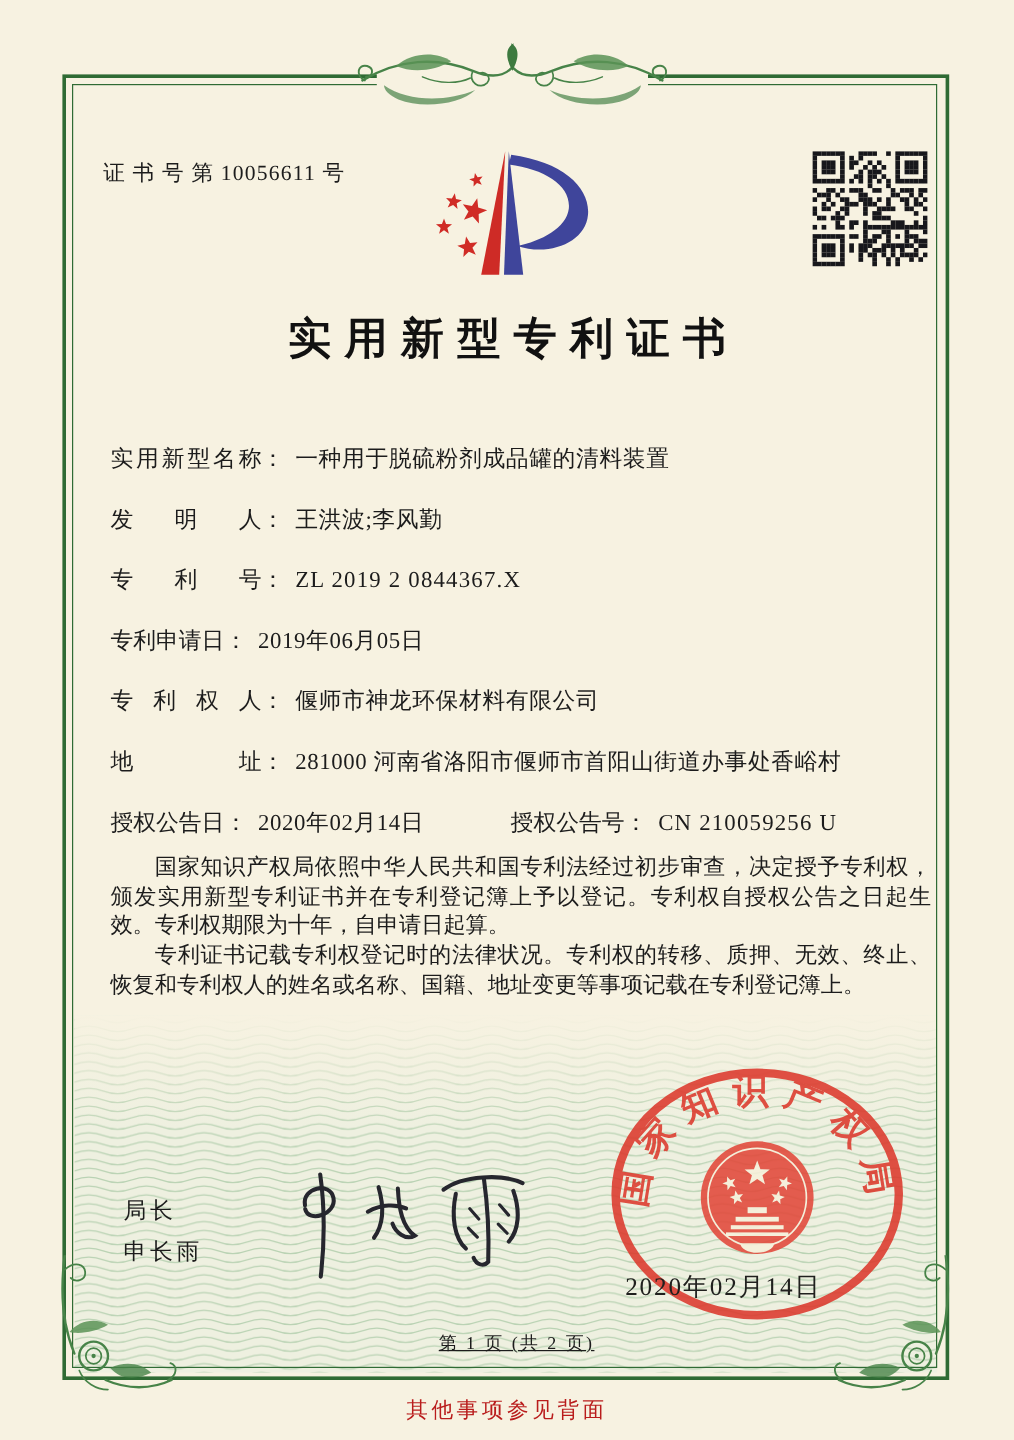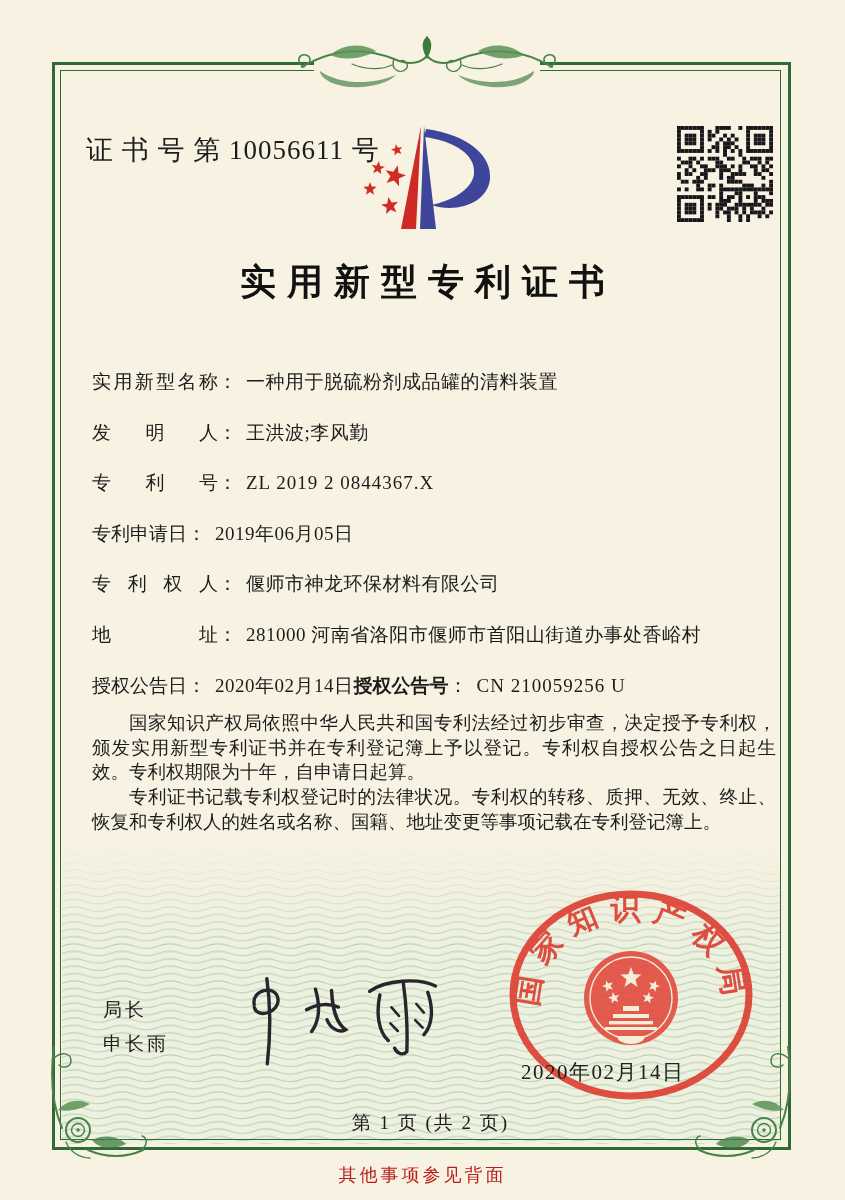--- a/index.html
+++ b/index.html
@@ -12,44 +12,44 @@
   
   .frame-outer{position:absolute;left:52px;top:62px;width:733px;height:1082px;
     border:3.5px solid #2f6b34;}
   .frame-inner{position:absolute;left:60px;top:70px;width:719px;height:1068px;
     border:1.3px solid #2f6b34;}
   .waves{position:absolute;left:62px;top:846px;}
   .top-ornament{position:absolute;left:292px;top:34px;}
   .corner-bl{position:absolute;left:40px;top:1046px;}
   .corner-br{position:absolute;left:692px;top:1046px;transform:scaleX(-1);}
   
-  .cert-no{position:absolute;left:86px;top:132px;font-size:27px;letter-spacing:1px;}
+  .cert-no{position:absolute;left:86px;top:132px;font-size:18px;letter-spacing:1px;}
   .logo{position:absolute;left:338px;top:116px;}
   .qr{position:absolute;left:677px;top:126px;width:96px;height:96px;}
   .title{position:absolute;left:0;right:0;top:258px;margin:0;text-align:center;
     font-size:36px;font-weight:bold;letter-spacing:11px;text-indent:11px;color:#111;}
   
   .fields{position:absolute;left:92px;top:369px;width:700px;}
   .frow{height:22px;margin-bottom:28.6px;font-size:19px;white-space:nowrap;}
   .flabel{display:inline-block;width:126px;text-align:justify;text-align-last:justify;vertical-align:top;}
   .flabel.n5{width:auto;text-align-last:auto;}
   .fcolon{display:inline-block;}
   .fvalue{margin-left:9px;letter-spacing:.5px;}
   .fvalue.mono-num{letter-spacing:1px;}
-  .pair2{font-weight:bold;}
+  .pair2{margin-left:72px;}
   
   .paras{position:absolute;left:92px;top:711px;width:684px;}
   .para{margin:0;font-size:18.5px;line-height:24.7px;text-align:justify;text-indent:2em;}
   
   .director{position:absolute;left:103px;top:993px;font-size:19px;letter-spacing:3px;line-height:34px;}
   .signature{position:absolute;left:225px;top:968px;}
   .seal{position:absolute;left:505px;top:890px;}
   .seal-date{position:absolute;left:521px;top:1058px;font-size:21px;letter-spacing:1.5px;color:#20201e;}
   
-  .page-num{position:absolute;left:16px;right:0;top:1110px;text-align:center;font-size:19px;letter-spacing:2px;}
+  .page-num{position:absolute;left:16px;right:0;top:1110px;text-align:center;font-size:15px;letter-spacing:2px;text-decoration:underline;}
   .back-note{position:absolute;left:0;right:0;top:1163px;text-align:center;font-size:18px;letter-spacing:3px;color:#b91c1c;}
 </style>
 </head>
 <body>
 
 <div class="page">
 
   <svg class="waves" width="719" height="298">
     <defs>
       <pattern id="wv" width="48" height="7.4" patternUnits="userSpaceOnUse">

